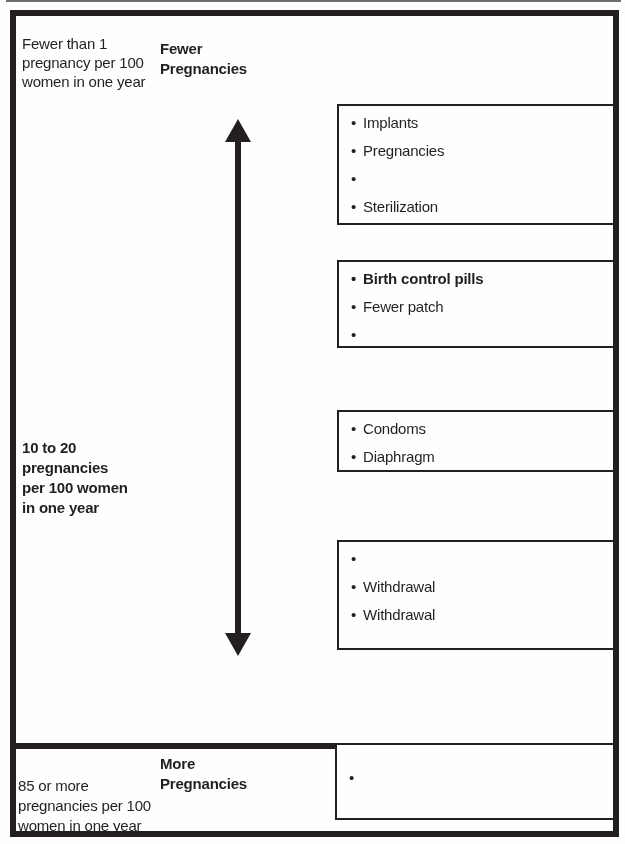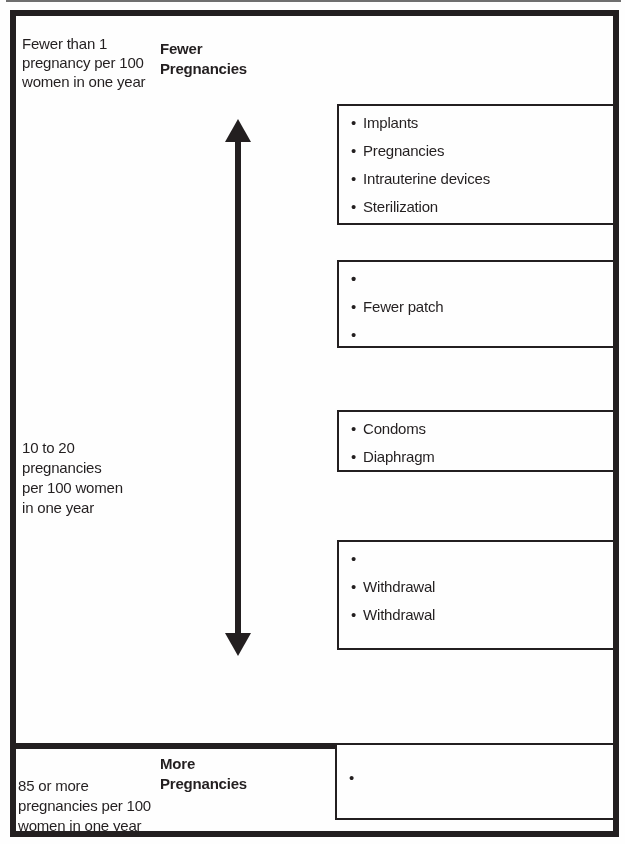--- a/index.html
+++ b/index.html
@@ -13,21 +13,21 @@
     position:absolute;left:10px;top:10px;width:609px;height:827px;
     border:6px solid #231f20;box-sizing:border-box;z-index:5;pointer-events:none;
   }
   .divider{position:absolute;left:10px;top:743px;width:327px;height:6px;background:#231f20;z-index:3;}
 
   .side-label{
     position:absolute;font-size:15px;line-height:19px;letter-spacing:-0.2px;
     white-space:pre-line;z-index:2;
   }
   #top-label{left:22px;top:34px;}
-  #mid-label{left:22px;top:438px;line-height:20px;}
+  #mid-label{left:22px;top:438px;line-height:20px;font-weight:bold;}
   #bottom-label{left:18px;top:776px;line-height:20px;}
 
   .axis-heading{
     position:absolute;left:160px;width:140px;text-align:left;
     font-weight:bold;font-size:15px;line-height:20px;letter-spacing:-0.2px;
     white-space:pre-line;z-index:2;
   }
   #fewer-heading{top:39px;}
   #more-heading{top:754px;}
 
@@ -83,33 +83,33 @@
       <li>
         <span class="bullet">•</span>
         <span class="item-text">Implants</span>
       </li>
       <li>
         <span class="bullet">•</span>
         <span class="item-text">Pregnancies</span>
       </li>
       <li>
         <span class="bullet">•</span>
-        <span class="item-text">Intrauterine devices</span>
       </li>
       <li>
         <span class="bullet">•</span>
         <span class="item-text">Sterilization</span>
       </li>
     </ul>
   </div>
 
   <div class="method-box" id="box-2">
     <ul class="items">
       <li class="bold">
         <span class="bullet">•</span>
+        <span class="item-text">Birth control pills</span>
       </li>
       <li>
         <span class="bullet">•</span>
         <span class="item-text">Fewer patch</span>
       </li>
       <li>
         <span class="bullet">•</span>
       </li>
     </ul>
   </div>

